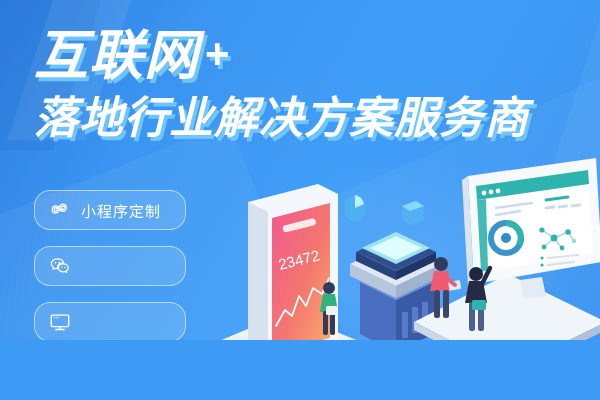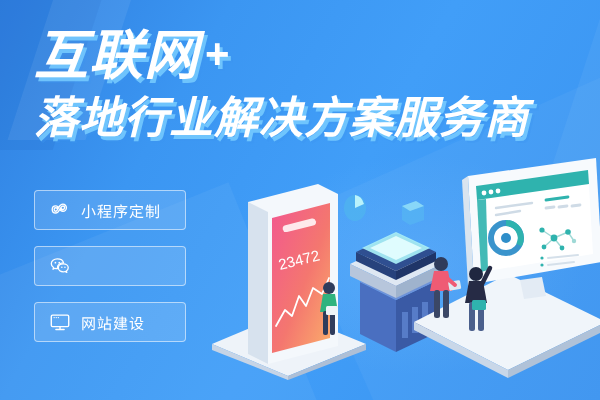--- a/index.html
+++ b/index.html
@@ -3,21 +3,21 @@
 <meta charset="utf-8">
 <title>互联网+ 落地行业解决方案服务商</title>
 <style>
   html,body{margin:0;padding:0;}
   body{
     width:600px;height:400px;overflow:hidden;
     font-family:"Liberation Sans","DejaVu Sans",sans-serif;
     background:#3d9bf6;
   }
   .banner{
-    position:relative;width:600px;height:400px;overflow:hidden;
+    position:relative;width:600px;height:340px;overflow:hidden;
     background:linear-gradient(120deg,#2f7fe0 0%,#3b96f2 28%,#419ef8 55%,#3a93f0 100%);
   }
   
   .band{position:absolute;pointer-events:none;}
   .band-tl{
     top:-60px;left:40px;width:78px;height:200px;
     background:rgba(255,255,255,.07);
     transform:skewX(-18deg);
   }
   .band-tl2{
@@ -56,21 +56,21 @@
   .h1{font-size:54px;}
   .h1 .plus{font-size:42px;font-style:normal;padding-left:6px;vertical-align:6px;}
   .h2{font-size:44px;margin-top:14px;}
 
   
   .features{position:absolute;left:34px;top:190px;}
   .feat{
     display:flex;align-items:center;
     width:152px;height:40px;margin-bottom:16px;
     border:1px solid rgba(255,255,255,.55);
-    border-radius:4px;
+    border-radius:16px;
     background:rgba(255,255,255,.13);
     box-sizing:border-box;
     padding-left:14px;
   }
   .feat .ic{width:22px;height:22px;flex:none;margin-right:10px;display:block;}
   .feat .lbl{
     color:#ffffff;font-size:15px;letter-spacing:1px;white-space:nowrap;
   }
 
   
@@ -137,21 +137,20 @@
 
     <div class="feat">
       <svg class="ic" viewBox="0 0 24 24">
         <rect x="2.5" y="4.5" width="19" height="12.5" rx="1.4" fill="none" stroke="#ffffff" stroke-width="1.5"></rect>
         <line x1="12" y1="17" x2="12" y2="20" stroke="#ffffff" stroke-width="1.5"></line>
         <line x1="7.5" y1="20.2" x2="16.5" y2="20.2" stroke="#ffffff" stroke-width="1.5" stroke-linecap="round"></line>
         <circle cx="5.6" cy="7.2" r=".75" fill="#ffffff"></circle>
         <circle cx="7.9" cy="7.2" r=".75" fill="#ffffff"></circle>
         <circle cx="10.2" cy="7.2" r=".75" fill="#ffffff"></circle>
       </svg>
-      <span class="lbl">网站建设</span>
     </div>
 
   </div>
 
   <div class="illus">
 
     <svg class="il bars" viewBox="0 0 80 40">
       <g fill="#8fe6f5" opacity=".95">
         <rect x="2" y="14" width="3" height="16"></rect>
         <rect x="8" y="6" width="3" height="24"></rect>

